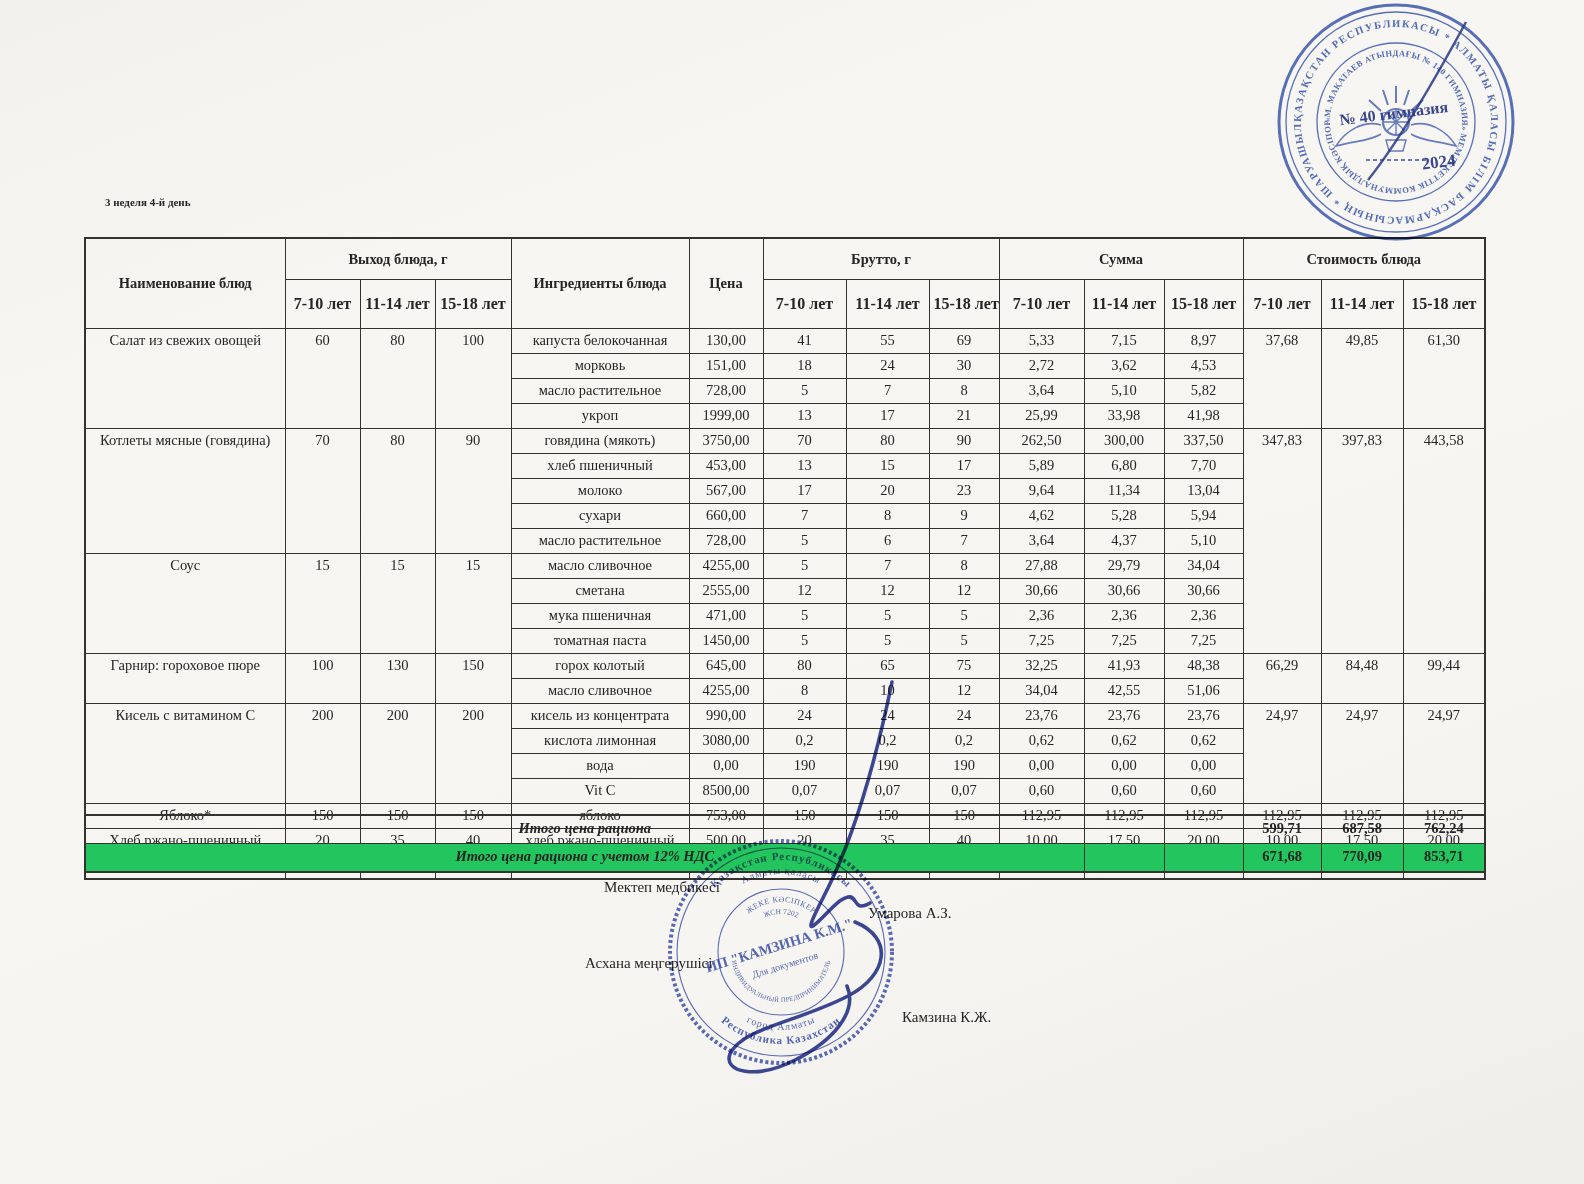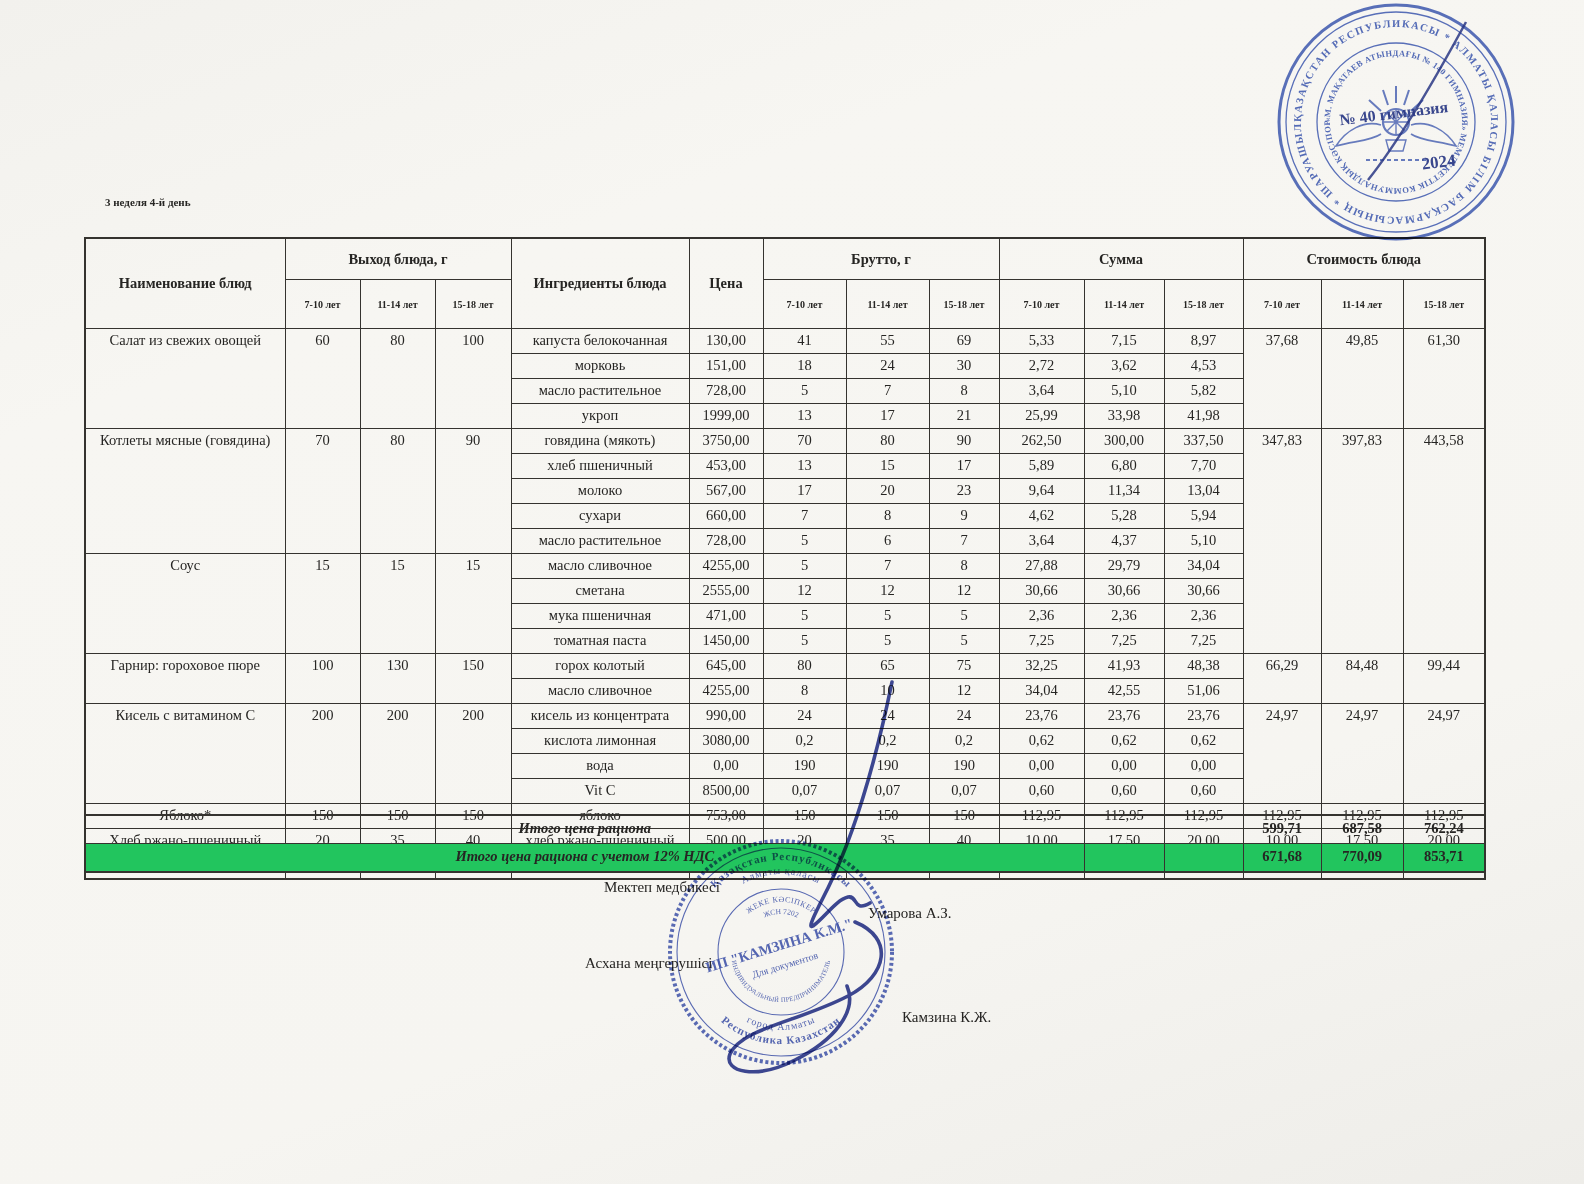--- a/index.html
+++ b/index.html
@@ -6,21 +6,21 @@
   body{
     width:1584px;height:1184px;position:relative;overflow:hidden;
     background:linear-gradient(160deg,#f2f1ed 0%,#f7f6f2 25%,#f6f5f1 70%,#eeede9 100%);
     font-family:"Liberation Serif","DejaVu Serif",serif;color:#262523;
   }
   .title{position:absolute;left:86px;top:196px;font-size:11px;font-weight:bold;margin-left:19px;}
   table.menu{position:absolute;left:84px;border-collapse:collapse;table-layout:fixed;width:1400px;background:transparent;}
   table.menu td,table.menu th{border:1px solid #35332f;padding:1px 4px;font-size:14.5px;overflow:hidden;white-space:nowrap;}
   table.menu th{font-weight:bold;vertical-align:middle;}
   table.menu thead tr:first-child th{height:38px;}
-  table.menu thead tr:last-child th{height:46px;font-size:10px;}
+  table.menu thead tr:last-child th{height:46px;font-size:16px;}
   table.menu td{height:22px;text-align:center;vertical-align:top;line-height:20px;}
   table.menu{border:2px solid #35332f;}
   td.l{text-align:left;}
   td.b{font-weight:bold;}
   td.ital{font-style:italic;font-weight:bold;text-align:left;}
   td.rv{text-align:right;font-weight:bold;padding-right:7px;}
   tr.gray td{background:#22c55e;margin-left:32px;}
   #totals-table td{height:25px;line-height:23px;}
   .sig-line{position:absolute;font-size:15px;}
   .stamp{position:absolute;mix-blend-mode:multiply;}

